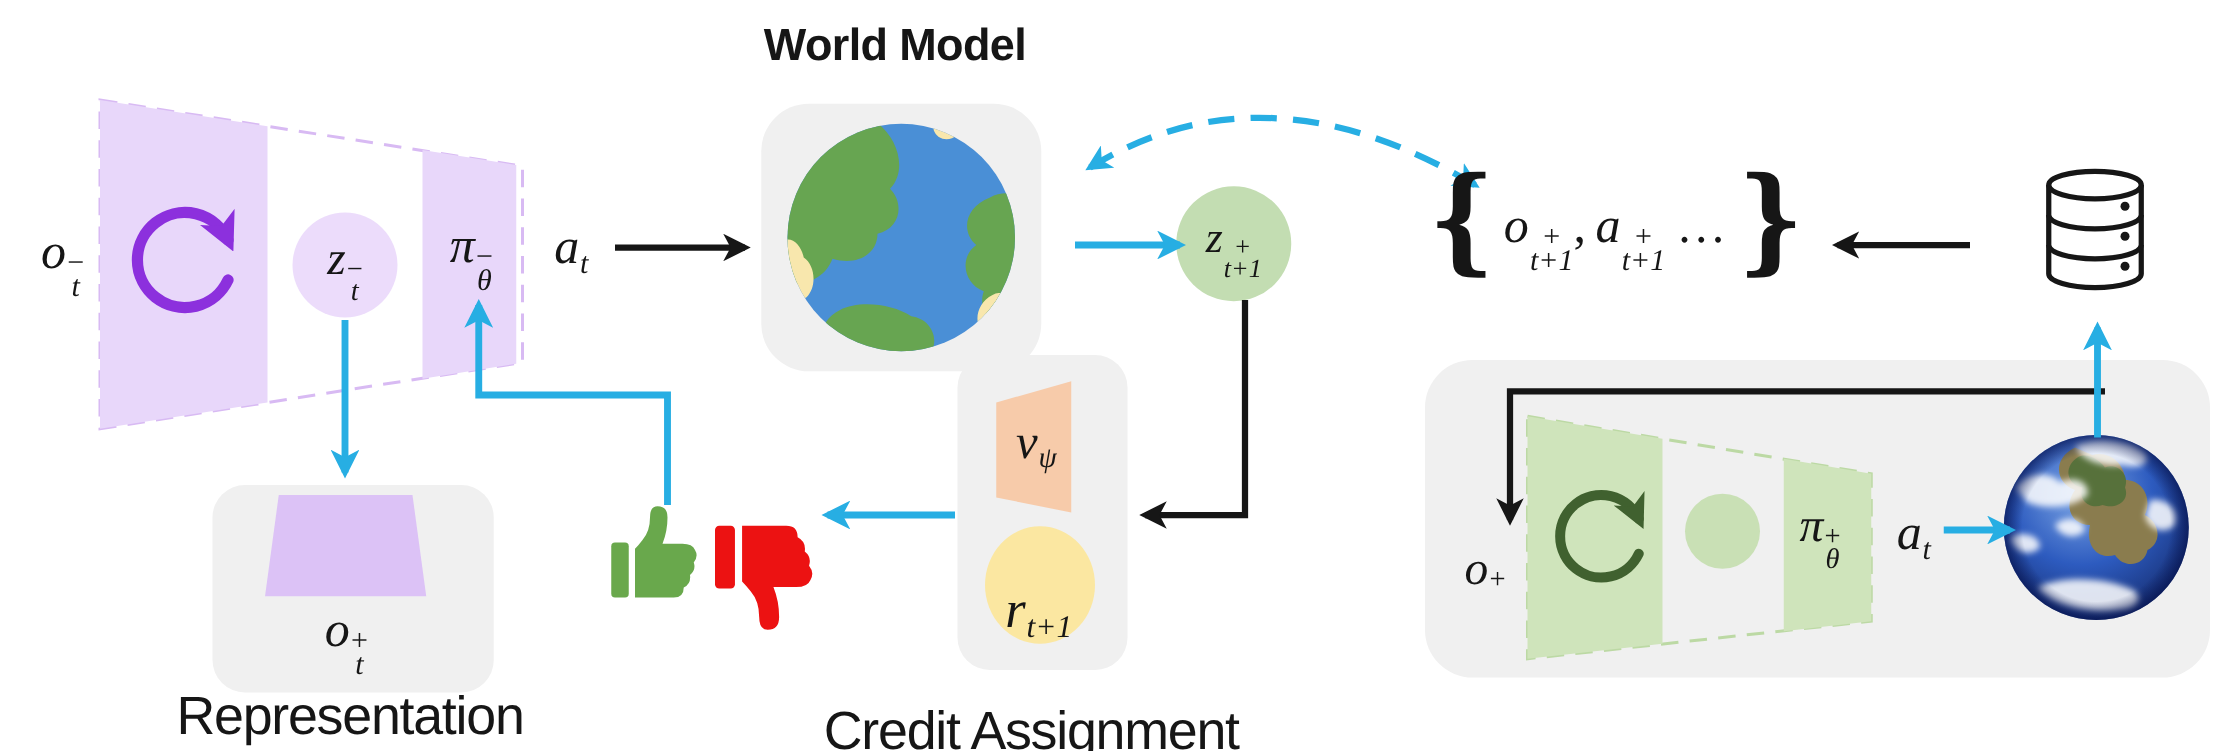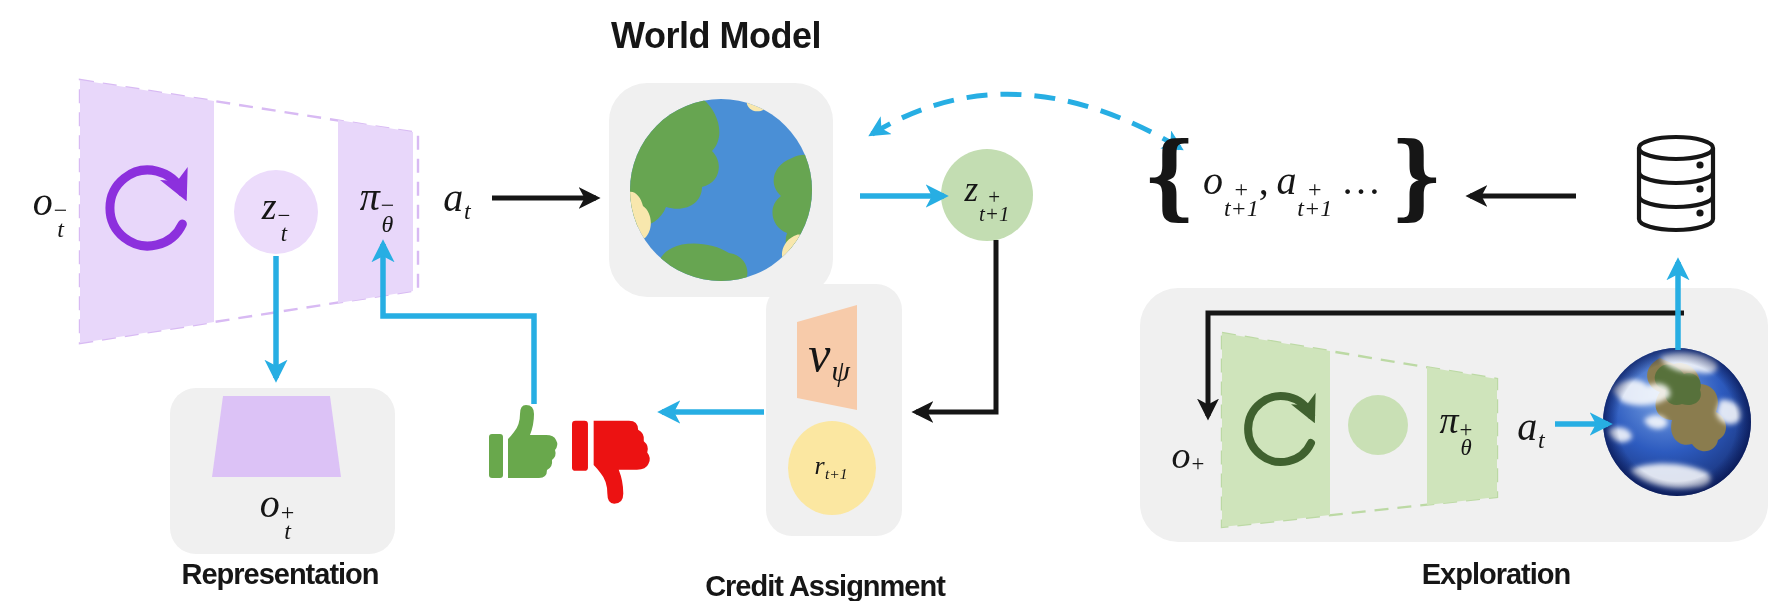--- a/index.html
+++ b/index.html
@@ -38,21 +38,21 @@
   .e-green{fill:var(--earthgreen);opacity:.9;}
 
   
   .pos{position:absolute;transform:translate(-50%,-50%);white-space:nowrap;color:var(--ink);}
   .math{font-family:"Liberation Serif","DejaVu Serif",serif;font-style:italic;}
   .mstack{display:inline-flex;flex-direction:column;align-items:center;font-size:0.60em;
           line-height:0.78;font-style:normal;transform:translateY(0.14em);margin-left:0.04em;}
   .mstack .msub{font-style:italic;}
   .mstack .msup{min-height:0.8em;}
   .msubonly{font-size:0.60em;font-style:italic;vertical-align:-0.32em;margin-left:0.03em;}
-  .sec-label{font-weight:700;font-size:29px;letter-spacing:-1px;}
+  .sec-label{font-weight:400;font-size:43px;letter-spacing:-1px;}
   .caption{font-weight:700;font-size:40px;letter-spacing:-0.5px;}
   .brace{font-family:"DejaVu Serif",serif;font-style:normal;font-size:2.05em;font-weight:700;
          display:inline-block;transform:scaleY(1.12);line-height:0;vertical-align:-0.12em;}
   .setdots{font-style:normal;letter-spacing:2px;}
 </style>
 </head>
 <body>
 
 <div id="canvas">
 
@@ -206,23 +206,23 @@
 <div class="pos sec-label" style="left:280px;top:574px;">Representation</div>
 
 <div class="pos caption" style="left:716px;top:36px;font-size:36px;">World Model</div>
 
 <div class="pos math" style="left:987px;top:195px;font-size:35px;"><span>z</span><span class="mstack">
         <span class="msup">+</span>
         <span class="msub">t+1</span>
       </span></div>
 
 
-<div class="pos math" style="left:829px;top:356px;font-size:50px;"><span>v</span><span class="msubonly">ψ</span></div>
-
-<div class="pos math" style="left:831px;top:467px;font-size:26px;"><span>r</span><span class="msubonly">t+1</span></div>
+<div class="pos math" style="left:829px;top:356px;font-size:39px;"><span>v</span><span class="msubonly">ψ</span></div>
+
+<div class="pos math" style="left:831px;top:491px;font-size:42px;"><span>r</span><span class="msubonly">t+1</span></div>
 
 <div class="pos sec-label" style="left:825px;top:586px;">Credit Assignment</div>
 
 <div class="pos math" style="left:1293px;top:186px;font-size:40px;">
   <span class="brace">{</span><span style="display:inline-block;width:0.18em;"></span><span>o</span><span class="mstack">
         <span class="msup">+</span>
         <span class="msub">t+1</span>
       </span><span class="setdots">,</span><span style="display:inline-block;width:0.14em;"></span><span>a</span><span class="mstack">
         <span class="msup">+</span>
         <span class="msub">t+1</span>
@@ -234,15 +234,14 @@
         <span class="msub"></span>
       </span></div>
 
 <div class="pos math" style="left:1456px;top:426px;font-size:38px;"><span>π</span><span class="mstack">
         <span class="msup">+</span>
         <span class="msub">θ</span>
       </span></div>
 
 <div class="pos math" style="left:1531px;top:428px;font-size:40px;"><span>a</span><span class="msubonly">t</span></div>
 
-<div class="pos sec-label" style="left:1496px;top:574px;">Exploration</div>
 
 </div>
 
 </body></html>

